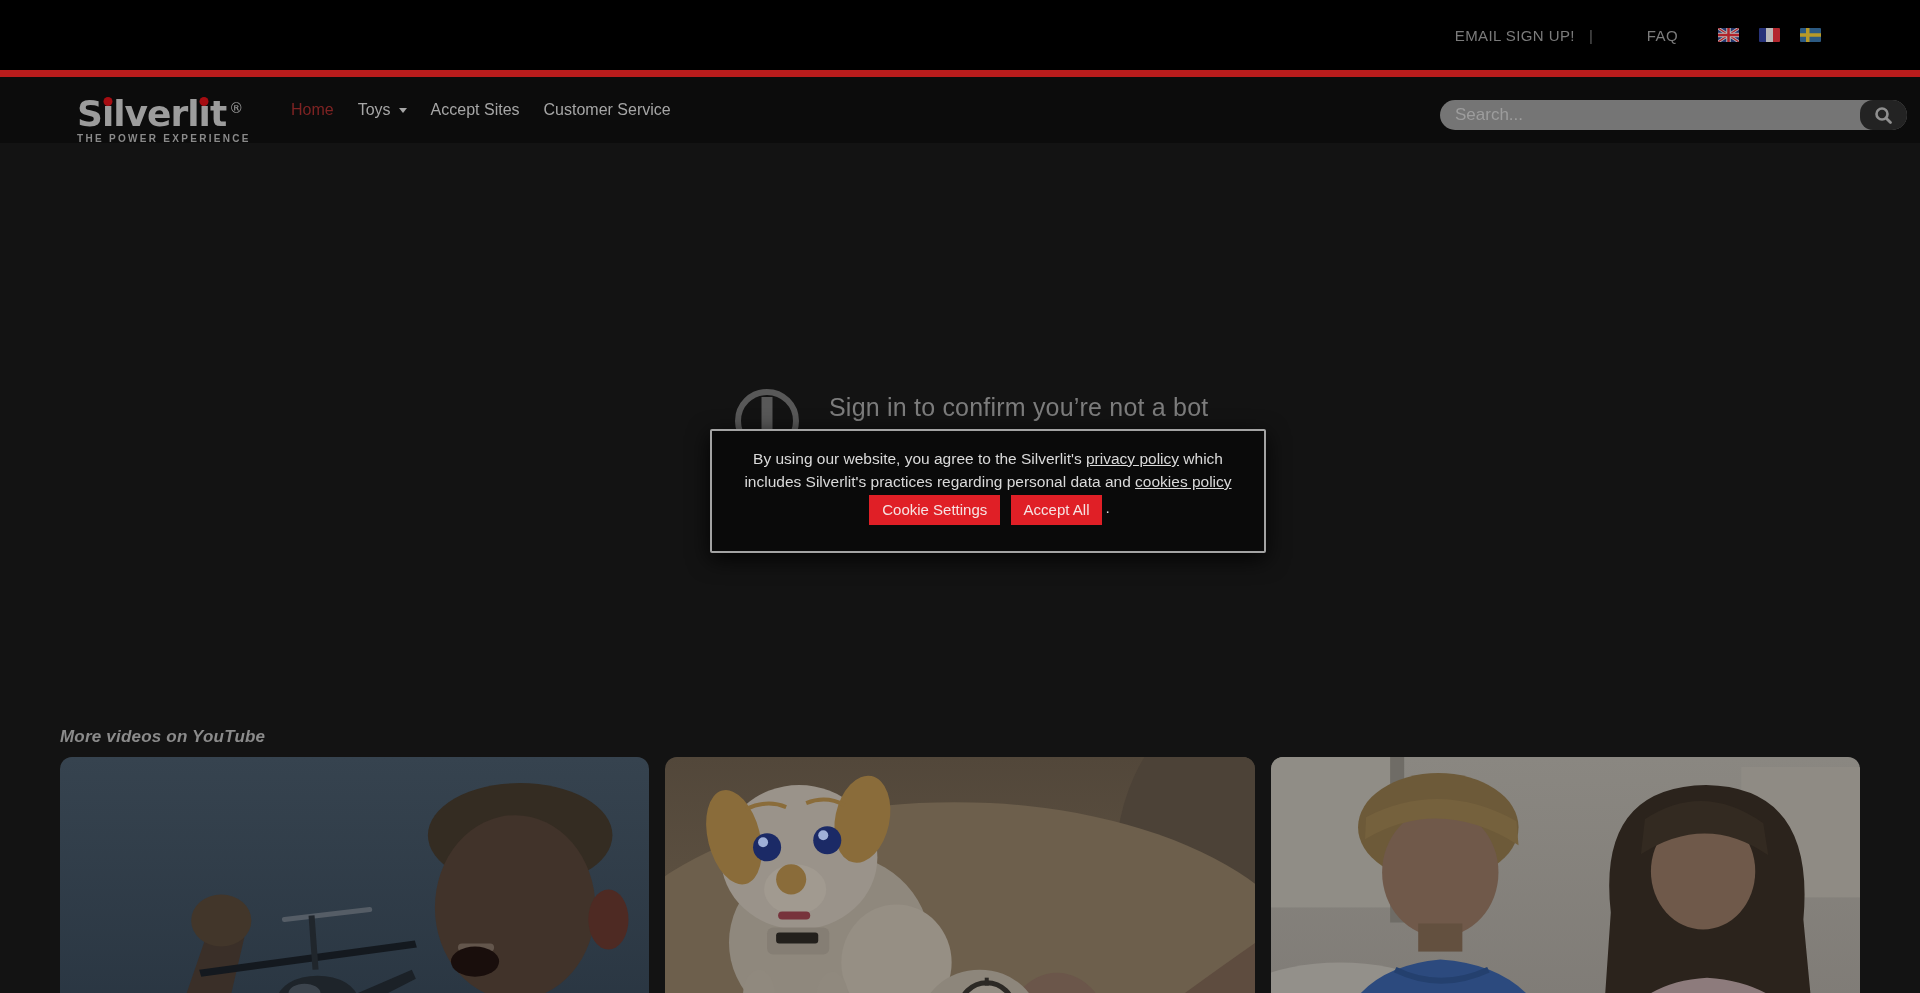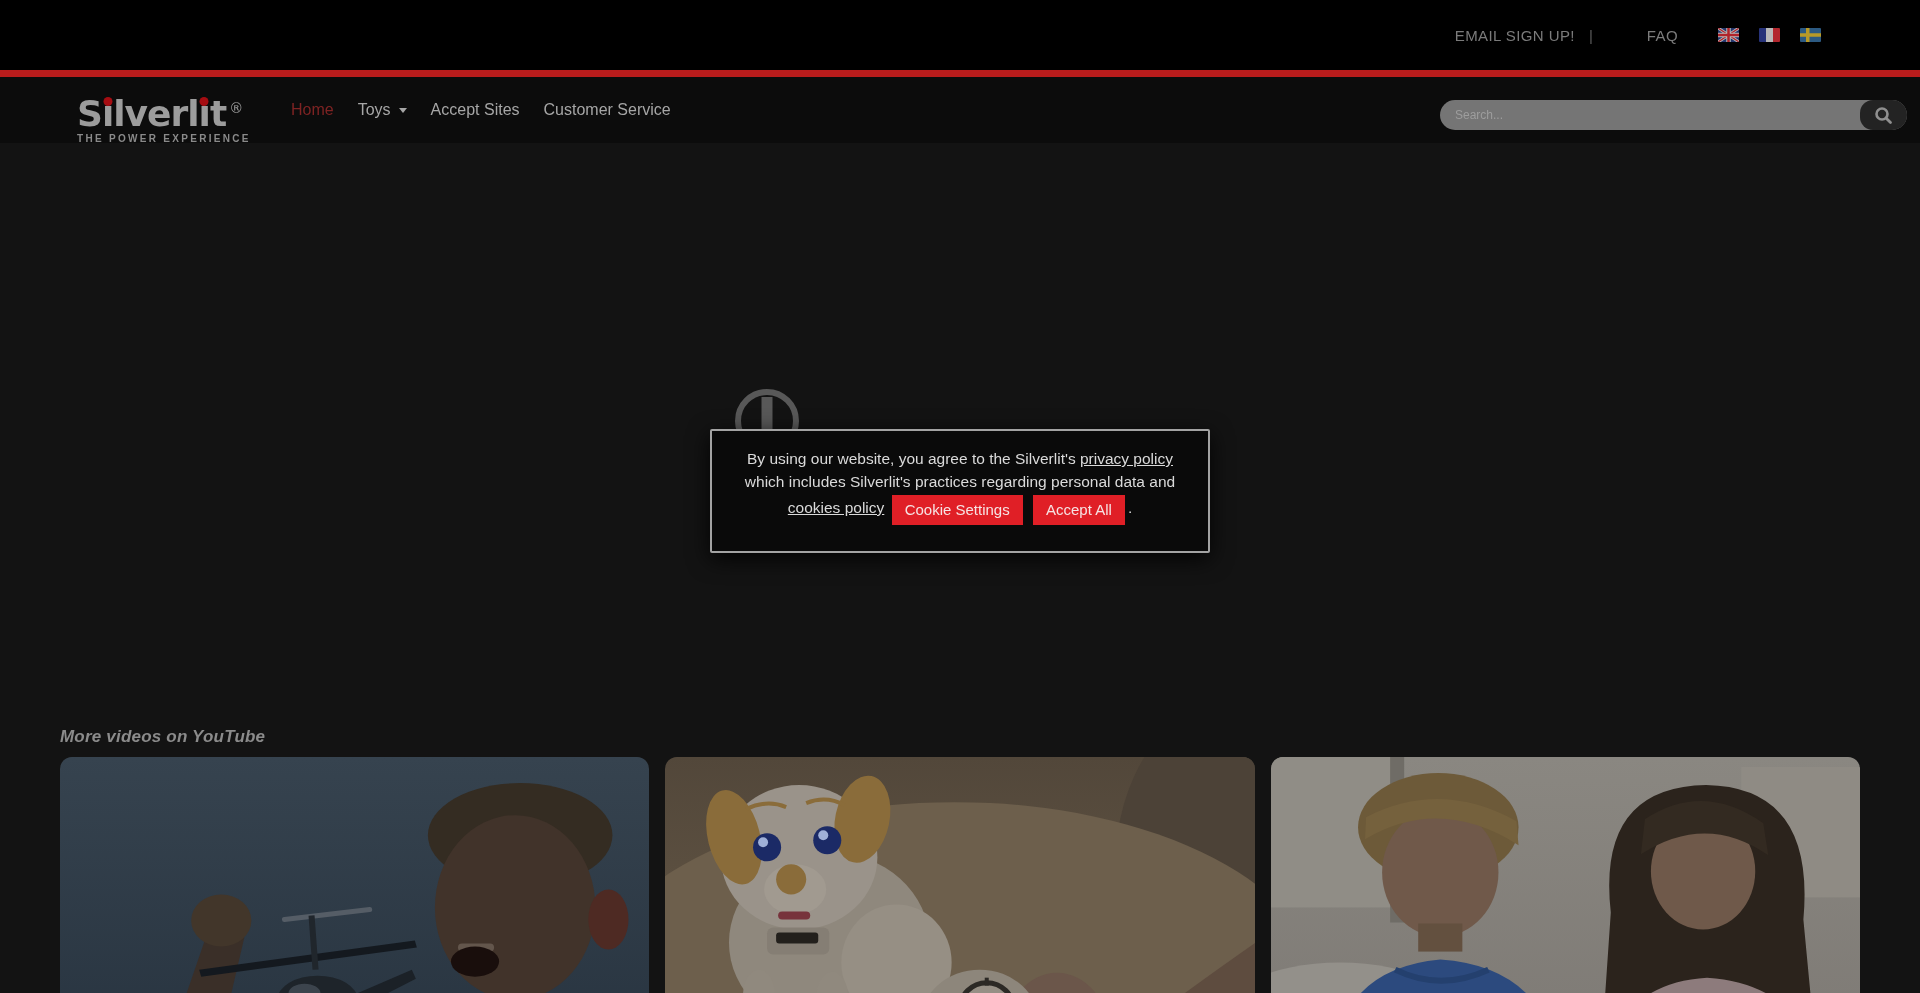--- a/index.html
+++ b/index.html
@@ -48,21 +48,21 @@
   .nav-item.active { color:#7e2323; }
   .caret {
     display:inline-block; margin-left:8px;
     width:0; height:0; border-left:4.5px solid transparent;
     border-right:4.5px solid transparent; border-top:5px solid #a6a6a6;
   }
 
   .search { position:absolute; left:1440px; top:23px; width:467px; height:30px; }
   .search input {
     width:100%; height:100%; background:#757575; border:none; outline:none;
-    border-radius:15px; padding:0 58px 0 15px; font-size:12px; color:#2b2b2b;
+    border-radius:15px; padding:0 58px 0 15px; font-size:17px; color:#2b2b2b;
     font-family:"Liberation Sans", sans-serif;
   }
   .search input::placeholder { color:#9d9d9d; }
   .search-btn {
     position:absolute; right:0; top:0; width:47px; height:30px;
     background:#232323; border:none; border-radius:13px 15px 15px 13px;
     display:flex; align-items:center; justify-content:center; cursor:pointer;
   }
 
   
@@ -71,21 +71,21 @@
     width:64px; height:64px; border-radius:50%; border:6px solid #585858; position:relative;
   }
   .warn-bar {
     position:absolute; top:2px; left:50%; transform:translateX(-50%);
     width:11px; height:44px; background:#585858;
   }
   .signin-text { margin-top:4px; font-size:25px; font-weight:500; color:#7c7c7c; letter-spacing:.2px; }
 
   
   .cookie-dialog {
-    position:absolute; left:710px; top:429px; width:500px; min-height:124px;
+    position:absolute; left:710px; top:429px; width:556px; min-height:124px;
     background:#0a0a0a; border:2px solid #a3a3a3; border-radius:2px;
     padding:16px 28px 14px; z-index:5; text-align:center;
     color:#dadada; font-size:15.5px; line-height:23px;
     box-shadow:0 6px 22px rgba(0,0,0,.85);
   }
   .cookie-dialog a { color:#dadada; text-decoration:underline; cursor:pointer; }
   .cookie-btn {
     display:inline-block; vertical-align:middle;
     background:#e01f26; color:#f6e3e3; border:none; cursor:pointer;
     font-size:15px; padding:6px 13px 7px; margin:2px 3px 0;
@@ -155,20 +155,21 @@
         <line x1="12.2" y1="12.2" x2="16.5" y2="16.5" stroke="#8f8f8f" stroke-width="2.8" stroke-linecap="round"></line>
       </svg>
     </button>
   </div>
 </div>
 
 <div class="signin">
   <div class="warn-circle">
     <div class="warn-bar"></div>
   </div>
+  <div class="signin-text">Sign in to confirm you’re not a bot</div>
 </div>
 
 <div class="cookie-dialog">
   <span>By using our website, you agree to the Silverlit's </span><a>privacy policy</a><span> which includes Silverlit's practices regarding personal data and </span><a>cookies policy</a>
   <button class="cookie-btn">Cookie Settings</button>
   <button class="cookie-btn">Accept All</button><span>.</span>
 </div>
 
 <div class="more-videos">More videos on YouTube</div>
 

